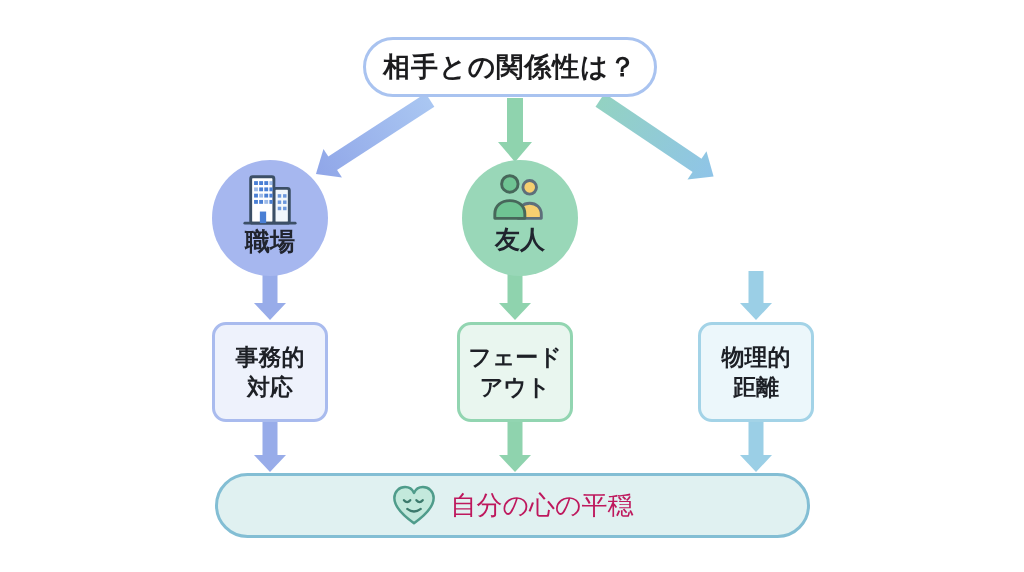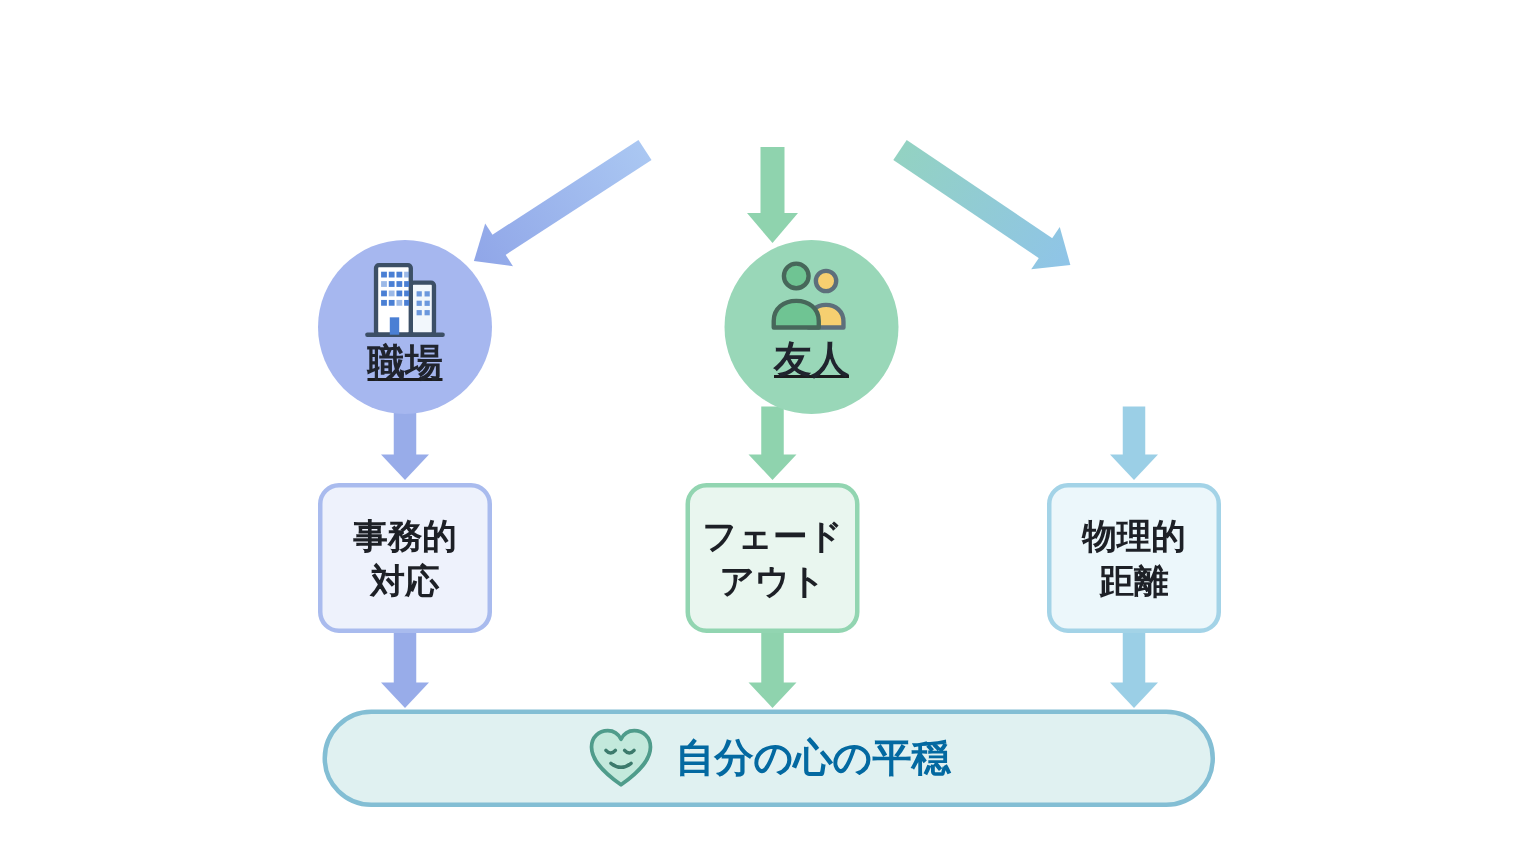--- a/index.html
+++ b/index.html
@@ -15,45 +15,45 @@
     position:absolute;left:363px;top:37px;width:294px;height:60px;
     background:#ffffff;border:3px solid var(--c-bubble-border);
     border-radius:32px;display:flex;align-items:center;justify-content:center;
     z-index:3;box-sizing:border-box;
   }
   .bubble .q{font-size:27px;font-weight:700;letter-spacing:1px;}
   
   .circle{
     position:absolute;width:116px;height:116px;border-radius:50%;
     display:flex;flex-direction:column;align-items:center;justify-content:flex-start;
-    z-index:3;top:160px;text-decoration:underline;
+    z-index:3;top:160px;
   }
   .circle.workplace{left:212px;background:var(--c-workplace-circle);}
-  .circle.friend{left:483px;background:var(--c-friend-circle);}
+  .circle.friend{left:462px;background:var(--c-friend-circle);}
   .circle.family{left:698px;background:var(--c-family-circle);}
   .circle svg{margin-top:11px;}
   .circle .lbl{font-size:25px;font-weight:700;margin-top:-2px;color:#20242e;}
   
   .abox{
     position:absolute;top:322px;width:116px;height:100px;border-radius:14px;
     display:flex;flex-direction:column;align-items:center;justify-content:center;
     z-index:3;box-sizing:border-box;line-height:1.32;
     font-size:23px;font-weight:700;text-align:center;color:#1d2026;
   }
   .abox.workplace{left:212px;background:var(--c-workplace-box-fill);border:3px solid var(--c-workplace-box-border);}
   .abox.friend{left:457px;background:var(--c-friend-box-fill);border:3px solid var(--c-friend-box-border);}
   .abox.family{left:698px;background:var(--c-family-box-fill);border:3px solid var(--c-family-box-border);align-items:center;}
   
   .bar{
     position:absolute;left:215px;top:473px;width:595px;height:65px;
     background:var(--c-bar-fill);border:3px solid var(--c-bar-border);
     border-radius:34px;display:flex;align-items:center;justify-content:center;gap:13px;
     z-index:3;box-sizing:border-box;
   }
-  .bar .out{font-size:26px;font-weight:700;color:#0369a1;}
+  .bar .out{font-size:26px;font-weight:400;color:#be185d;}
 </style>
 </head>
 <body>
 
 <div class="canvas">
 
   <svg class="layer" width="1024" height="572" viewBox="0 0 1024 572" aria-hidden="true">
     <defs>
       <linearGradient id="gradLeft" gradientUnits="userSpaceOnUse" x1="0" y1="0" x2="136" y2="0">
         <stop offset="0" style="stop-color:var(--c-arrow-blue-start)"></stop>
@@ -100,20 +100,23 @@
     <g transform="translate(515,421) rotate(90)" style="fill:var(--c-friend)">
       <rect x="0" y="-7.5" width="35" height="15"></rect>
       <polygon points="34,-16 51,0 34,16"></polygon>
     </g>
     <g transform="translate(756,421) rotate(90)" style="fill:var(--c-family)">
       <rect x="0" y="-7.5" width="35" height="15"></rect>
       <polygon points="34,-16 51,0 34,16"></polygon>
     </g>
   </svg>
 
+  <div class="bubble">
+    <span class="q">相手との関係性は？</span>
+  </div>
 
   <div class="circle workplace">
     <svg width="62" height="56" viewBox="0 0 64 58" aria-hidden="true">
       <g style="stroke:var(--c-icon-building-outline)" stroke-width="3" fill="none" stroke-linecap="round" stroke-linejoin="round">
         <rect x="36" y="18" width="16" height="36" rx="2" style="fill:#f2f7fc"></rect>
         <rect x="12" y="6" width="24" height="48" rx="2" style="fill:#ffffff"></rect>
         <line x1="6" y1="54" x2="58" y2="54"></line>
       </g>
       <g style="fill:var(--c-icon-window-blue)">
         <rect x="15.5" y="10.5" width="4" height="4"></rect>

